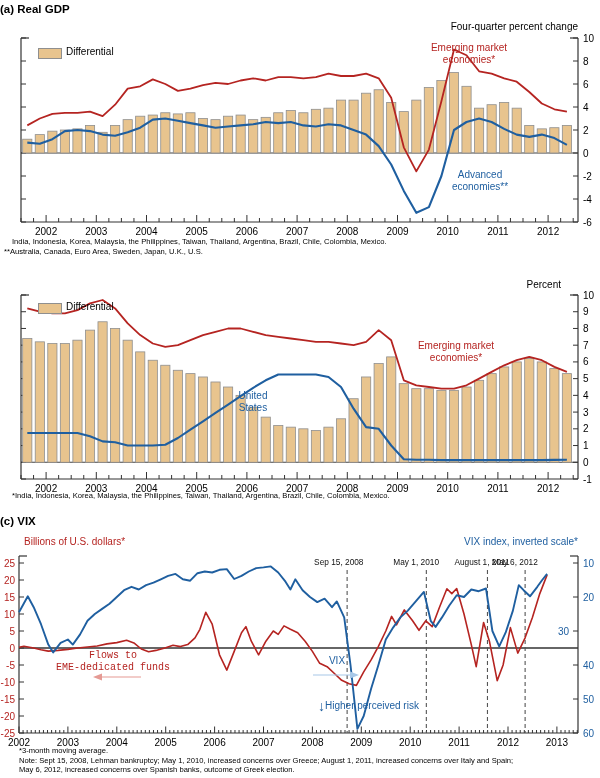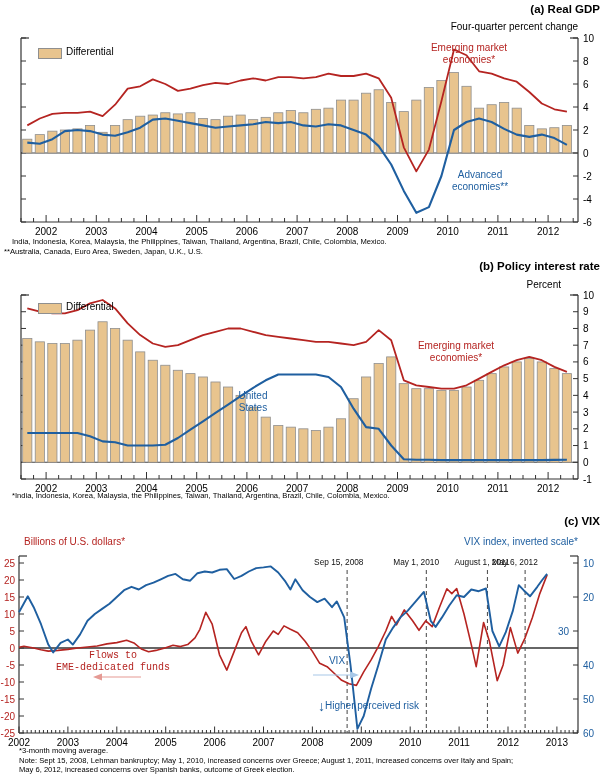--- a/index.html
+++ b/index.html
@@ -1,19 +1,19 @@
 <!DOCTYPE html>
 <html><head>
 <meta charset="utf-8">
 <style>
   html,body{margin:0;padding:0;background:#fff;}
   .fig{position:relative;width:600px;height:778px;background:#fff;
        font-family:"Liberation Sans",sans-serif;overflow:hidden;}
   .lbl{position:absolute;white-space:nowrap;}
-  .title{width:600px;text-align:right;font-size:11.5px;font-weight:bold;color:#000;}
+  .title{width:600px;text-align:left;font-size:11.5px;font-weight:bold;color:#000;}
   .unit{font-size:10px;color:#000;text-align:right;}
   .ticklab{font-size:10px;color:#000;line-height:11px;height:11px;}
   .yearlab{font-size:10px;color:#000;width:34px;text-align:center;line-height:11px;}
   .red-text{color:#b52421;}
   .blue-text{color:#1f5fa0;}
   .ann{font-size:10px;text-align:center;white-space:pre-line;line-height:11.5px;}
   .legend-sw{position:absolute;width:22px;height:9px;background:#e8c48e;border:1px solid #8f8f8f;}
   .legend-lab{font-size:10px;color:#000;}
   .fn{font-size:7.6px;color:#000;line-height:9.4px;}
   .evt{font-size:8.3px;color:#111;}
@@ -438,21 +438,20 @@
   <div class="lbl unit" style="top:21px;right:22px;">Four-quarter percent change</div>
   <div class="legend-sw" style="left:38px;top:48px;"></div>
   <div class="lbl legend-lab" style="left:66px;top:46px;">Differential</div>
   <div class="lbl ann red-text" style="left:408px;top:42px;width:122px;">Emerging market
 economies*</div>
   <div class="lbl ann blue-text" style="left:420px;top:169px;width:120px;">Advanced
 economies**</div>
   <div class="lbl fn" style="left:12px;top:237px;">India, Indonesia, Korea, Malaysia, the Philippines, Taiwan, Thailand, Argentina, Brazil, Chile, Colombia, Mexico.</div>
   <div class="lbl fn" style="left:4px;top:246.5px;">**Australia, Canada, Euro Area, Sweden, Japan, U.K., U.S.</div>
 
-  <div class="lbl title" style="top:260px;left:0;">(b) Policy interest rate</div>
   <div class="lbl unit" style="top:279px;right:39px;margin-left:29px;">Percent</div>
   <div class="legend-sw" style="left:38px;top:303px;"></div>
   <div class="lbl legend-lab" style="left:66px;top:301px;">Differential</div>
   <div class="lbl ann red-text" style="left:395px;top:340px;width:122px;">Emerging market
 economies*</div>
   <div class="lbl ann blue-text" style="left:213px;top:390px;width:80px;">United
 States</div>
   <div class="lbl fn" style="left:12px;top:491px;">*India, Indonesia, Korea, Malaysia, the Philippines, Taiwan, Thailand, Argentina, Brazil, Chile, Colombia, Mexico.</div>
 
   <div class="lbl title" style="top:515px;left:0;">(c) VIX</div>

